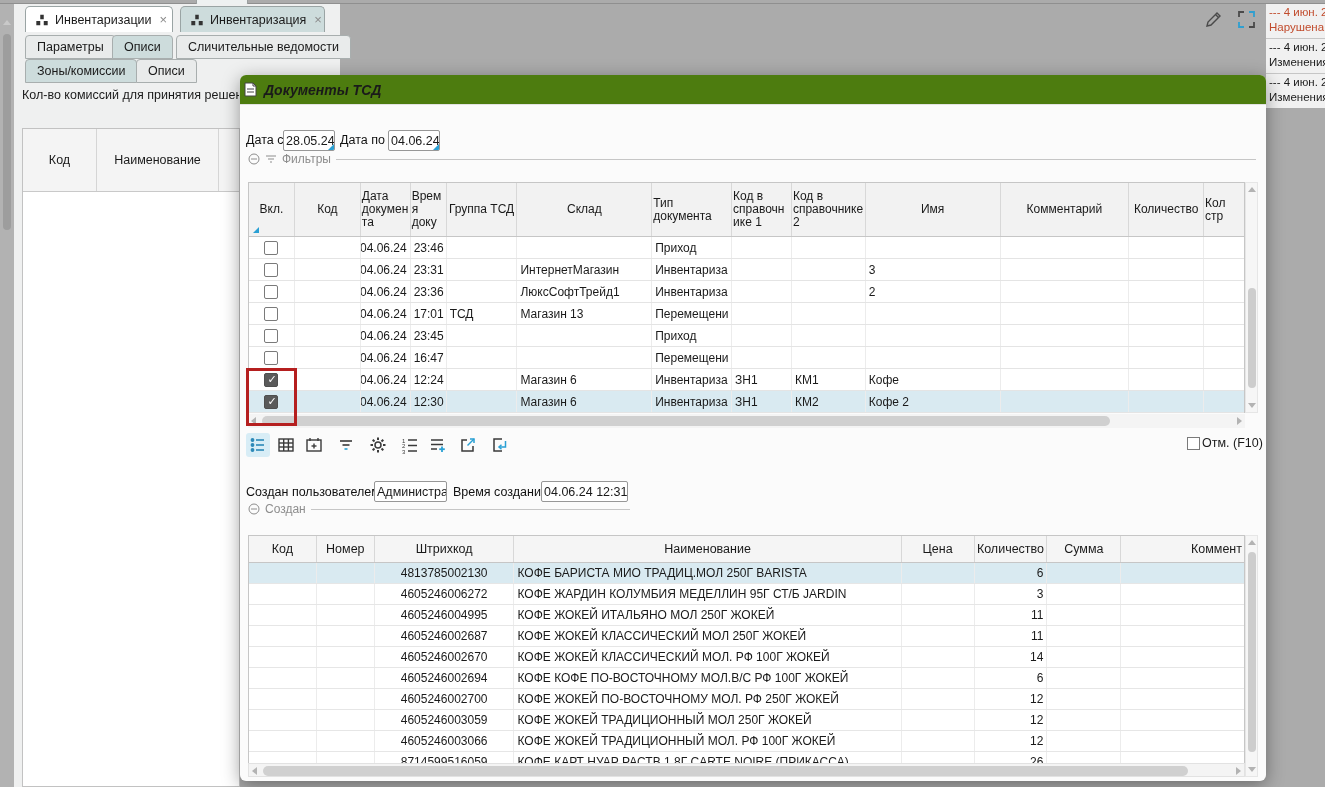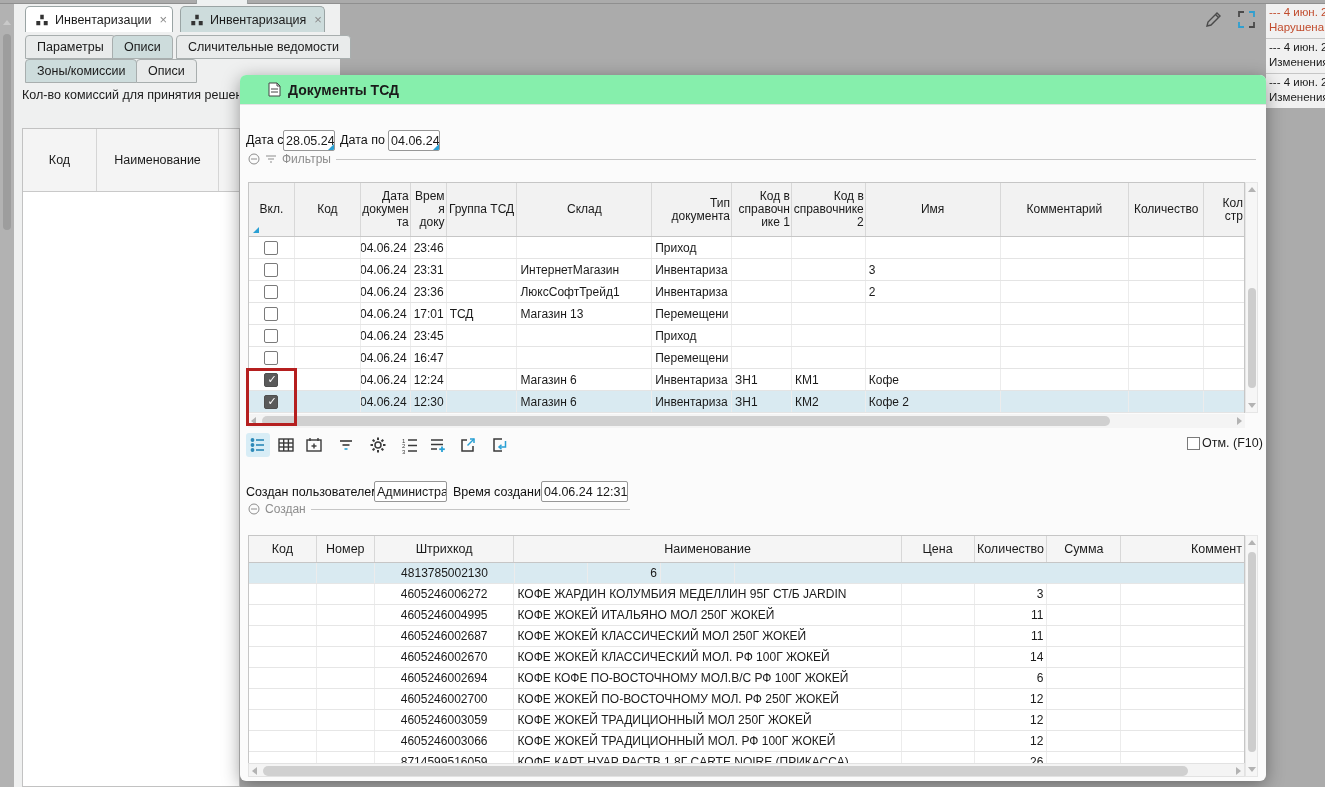--- a/index.html
+++ b/index.html
@@ -43,34 +43,34 @@
   .log-panel { position:absolute; left:1266px; top:4px; width:59px; height:104px; background:#f1f1f1; overflow:hidden; font-size:11.5px; line-height:15px; }
   .log-entry { padding:1px 0 3px 3px; border-bottom:1px solid #c6c6c6; color:#1b1b1b; }
   .log-entry:last-child { border-bottom:none; }
   .log-entry.on { color:#c14b2c; }
   .log-entry div { white-space:nowrap; overflow:hidden; }
 
   .icon-abs { position:absolute; }
 
   
   .dialog { position:absolute; left:240px; top:75px; width:1026px; height:706px; background:#fbfbfb; border-radius:6px; box-shadow:0 4px 18px rgba(0,0,0,.38); }
-  .dlg-title { height:30px; background:#86efac; border-bottom:1px solid #e2e2e2; border-radius:6px 6px 0 0; display:flex; align-items:center; gap:7px; padding-left:28px; font-weight:bold; font-size:14px; }
+  .dlg-title { height:30px; background:#4d7c0f; border-bottom:1px solid #e2e2e2; border-radius:6px 6px 0 0; display:flex; align-items:center; gap:7px; padding-left:4px; font-weight:bold; font-size:14px;font-style:italic; }
   .grp-filters { position:absolute; left:8px; top:37px; width:1008px; }
   .grp-doc     { position:absolute; left:8px; top:83px; width:1008px; }
   .grp-created { position:absolute; left:8px; top:387px; width:382px; }
   .grp-line    { position:absolute; left:8px; top:435px; width:1008px; }
 
   .flabel { position:absolute; font-size:12.5px; color:#111; }
   .inp { position:absolute; height:21px; background:#fff; border:1px solid #979797; border-radius:2px; font-size:12.5px; display:flex; align-items:center; padding:0 2px; overflow:hidden; white-space:nowrap; }
   .inp.corner::after { content:""; position:absolute; right:0; bottom:0; border-left:6px solid transparent; border-bottom:6px solid #2aa0d4; }
 
   
   .doc-table { position:absolute; left:8px; top:107px; width:1010px; height:250px; }
   .dt-header { display:flex; width:997px; height:55px; background:#f2f2f2; border:1px solid #c6c6c6; }
-  .hcell { display:flex; align-items:center; justify-content:center; text-align:right; font-size:12px; line-height:13px; border-right:1px solid #d8d8d8; overflow:hidden; padding:1px; word-break:break-word; position:relative; }
+  .hcell { display:flex; align-items:center; justify-content:center; text-align:left; font-size:12px; line-height:13px; border-right:1px solid #d8d8d8; overflow:hidden; padding:1px; word-break:break-word; position:relative; }
   .dt-rows { width:997px; border-left:1px solid #c6c6c6; border-right:1px solid #c6c6c6; }
   .dt-row { display:flex; height:22px; background:#fff; border-bottom:1px solid #e4e4e4; }
   .dt-row.on { background:#d9eaf1; }
   .cell { display:flex; align-items:center; padding:0 3px; overflow:hidden; white-space:nowrap; border-right:1px solid #ececec; font-size:12px; }
   .ar { justify-content:flex-end; }
   .ac { justify-content:center; }
   .c0{width:46px}.c1{width:66px}.c2{width:50px}.c3{width:36px}.c4{width:71px}.c5{width:135px}.c6{width:80px}.c7{width:60px}.c8{width:74px}.c9{width:135px}.c10{width:129px}.c11{width:75px}.c12{width:40px;border-right:none}
   .hdr-vkl::after { content:""; position:absolute; left:4px; bottom:3px; border-left:6px solid transparent; border-bottom:6px solid #2aa0d4; }
   .cb { width:14px; height:14px; border:1px solid #7a7a7a; border-radius:2px; background:#fff; position:relative; }
   .cb.on { background:#5a5a5a; border-color:#4f4f4f; }
@@ -584,20 +584,21 @@
         <div class="hcell k5">Количество</div>
         <div class="hcell k6">Сумма</div>
         <div class="hcell k7" style="justify-content:flex-end; padding-right:2px;">Коммент</div>
       </div>
       <div class="lt-rows">
 
           <div class="lt-row on">
             <div class="cell k0"></div>
             <div class="cell k1"></div>
             <div class="cell k2 ac">4813785002130</div>
+            <div class="cell k3">КОФЕ БАРИСТА МИО ТРАДИЦ.МОЛ 250Г BARISTA</div>
             <div class="cell k4 ar"></div>
             <div class="cell k5 ar">6</div>
             <div class="cell k6 ar"></div>
             <div class="cell k7"></div>
           </div>
 
           <div class="lt-row">
             <div class="cell k0"></div>
             <div class="cell k1"></div>
             <div class="cell k2 ac">4605246006272</div>

